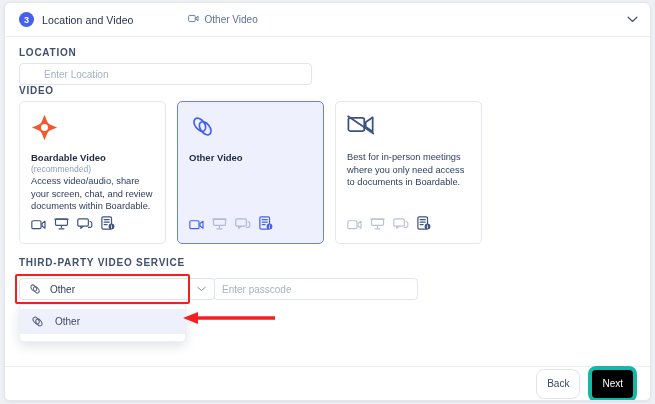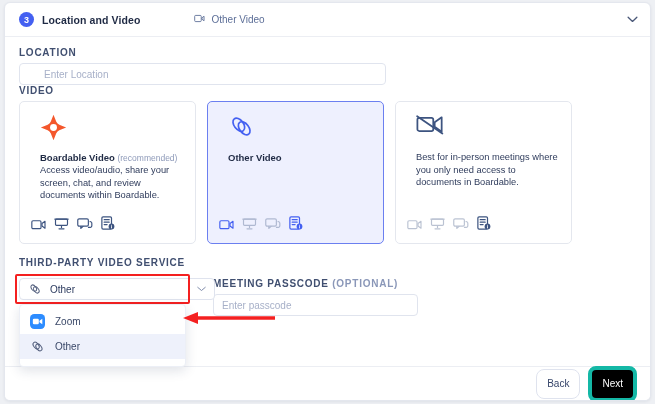--- a/index.html
+++ b/index.html
@@ -30,21 +30,21 @@
   }
   .step-badge {
     width: 15px; height: 15px; border-radius: 50%;
     background: #4460f1; color: #fff;
     font-size: 9px; font-weight: bold;
     display: flex; align-items: center; justify-content: center;
     flex: 0 0 auto;
   }
   .hdr-title {
     margin-left: 8px;
-    font-size: 10.5px; font-weight: bold; color: #1f2a44;
+    font-size: 10.5px; font-weight: normal; color: #1f2a44;
     letter-spacing: .1px;
   }
   .hdr-sub {
     margin-left: 54px;
     display: flex; align-items: center; gap: 6px;
     font-size: 10px; color: #5d6f98;
   }
   .hdr-spacer { flex: 1; }
   .chev-collapse { color: #4a5878; display: flex; align-items: center; }
 
@@ -54,28 +54,28 @@
     font-size: 10px; font-weight: bold; color: #404f70;
     letter-spacing: .75px; text-transform: uppercase;
     margin-bottom: 5px;
   }
   .flabel .optional { color: #8a97b8; font-weight: bold; }
   .inp {
     height: 22px; border: 1px solid #e0e4ee; border-radius: 4px;
     background: #fff; display: flex; align-items: center;
     padding: 0 9px; font-size: 10px; color: #a7b0c8;
   }
-  #location-input { width: 367px; padding-left: 24px; }
+  #location-input { width: 293px; padding-left: 24px; }
 
   
   .cards { display: flex; gap: 11px; margin-top: 3px; }
   .vcard {
-    width: 177px; height: 143px;
+    width: 147px; height: 143px;
     border: 1px solid #e4e7ee; border-radius: 5px;
-    background: #fff; padding: 12px 11px 0 20px;
+    background: #fff; padding: 12px 11px 0 11px;
     position: relative;
   }
   .vcard.sel { border: 1.4px solid #6b7ff0; background: #eef0fe; }
   .vicon { height: 36px; display: flex; align-items: flex-start; }
   .vtitle { font-size: 9.5px; font-weight: bold; color: #1f2a44; margin-top: 2px; }
   .vtitle .rec { font-weight: normal; color: #8e9ab9; font-size: 8.5px; }
   .vdesc { font-size: 9.3px; line-height: 12.6px; color: #2f3c5c; margin-top: 1px; }
   .feat-row {
     position: absolute; left: 11px; bottom: 13px;
     display: flex; gap: 8px; align-items: flex-end;
@@ -328,54 +328,40 @@
             <span class="sel-text">Other</span>
             <span>
               <svg width="9" height="6" viewBox="0 0 12 8" style="display:block">
                   <path d="M1 1.8 L6 6 L11 1.8" fill="none" stroke="#7b88a8" stroke-width="1.3" stroke-linecap="round" stroke-linejoin="round"></path>
                 </svg>
             </span>
           </div>
           <div class="annot-ring"></div>
 
           <div class="sel-menu">
-            <div class="sel-opt">
-              <span>
-                <svg width="15" height="15" viewBox="0 0 18 18" style="display:block">
-                  <rect x="0" y="0" width="18" height="18" rx="5" fill="#2d8cff"></rect>
-                  <rect x="3.4" y="5.6" width="7.2" height="6.8" rx="1.5" fill="#fff"></rect>
-                  <path d="M11.3 8 L14.8 5.7 V12.3 L11.3 10Z" fill="#fff"></path>
-                </svg>
-              </span>
-              <span class="opt-label">Zoom</span>
-            </div>
             <div class="sel-opt hl">
               <span>
                 <svg width="15" height="13" viewBox="0 0 30 28" style="display:block">
                   <g fill="none" stroke="#55617f" stroke-width="2.2">
                     <ellipse cx="12" cy="12" rx="5.2" ry="8.3" transform="rotate(-38 12 12)"></ellipse>
                     <ellipse cx="18" cy="16" rx="5.2" ry="8.3" transform="rotate(-38 18 16)"></ellipse>
                   </g>
                 </svg>
               </span>
               <span class="opt-label">Other</span>
             </div>
           </div>
         </div>
 
         <div class="inp" id="meeting-link-input" style="margin-top:10px;">
           <span></span>
         </div>
       </div>
 
       <div class="fcol-b">
-        <div class="flabel">
-          <span>MEETING PASSCODE</span>
-          <span class="optional">(OPTIONAL)</span>
-        </div>
         <div class="inp" id="passcode-input">
           <span>Enter passcode</span>
         </div>
       </div>
 
       <svg class="arrow" style="left:163px; top:33px;" width="93" height="14" viewBox="0 0 93 14">
         <path d="M93 7 L13 7" stroke="#f42020" stroke-width="3.4"></path>
         <path d="M1 7 L16 1 L16 13 Z" fill="#f42020"></path>
       </svg>
     </div>

